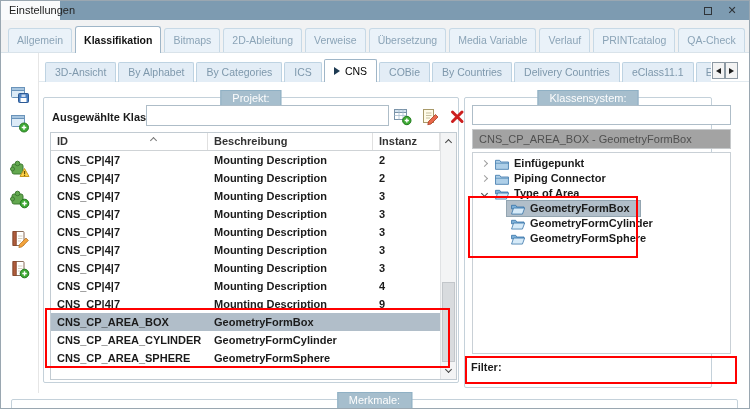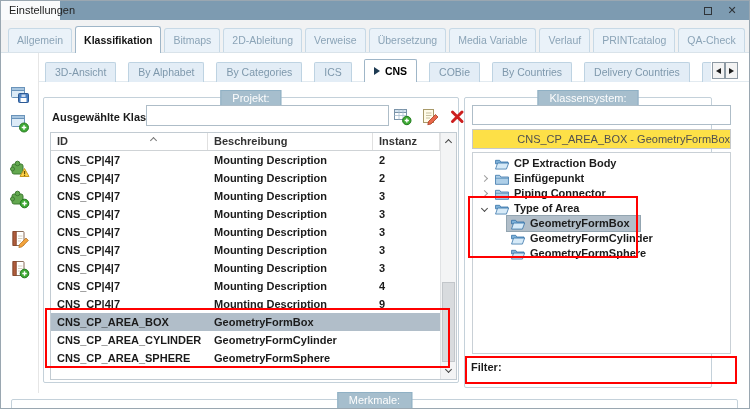--- a/index.html
+++ b/index.html
@@ -24,24 +24,24 @@
   border:1px solid #c7d9e6;border-bottom:none;border-radius:3px 3px 0 0;white-space:nowrap;cursor:default;}
 .main-tab.active{background:#fff;color:#111;font-weight:bold;height:27px;line-height:26px;
   border:1px solid #9fb6c8;border-bottom:none;margin-bottom:-1px;position:relative;z-index:3;}
 
 .page{position:absolute;top:52px;left:0;right:0;bottom:0;background:#fff;}
 .left-toolbar{position:absolute;top:0;left:0;width:38px;height:340px;border-right:1px solid #e6e6e6;}
 .lt-btn{position:absolute;left:9px;width:20px;height:20px;cursor:default;}
 .lt-btn svg{display:block;}
 
 .subtab-line{position:absolute;top:28px;left:38px;right:0;border-top:1px solid #e2eaf0;}
-.sub-tabs{position:absolute;top:5px;left:44px;width:666px;height:24px;display:flex;align-items:flex-end;gap:12px;overflow:hidden;}
+.sub-tabs{position:absolute;top:5px;left:44px;width:666px;height:24px;display:flex;align-items:flex-end;gap:2px;overflow:hidden;}
 .sub-tab{height:20px;line-height:18px;padding:0 9px;font-size:10.5px;color:#7e98ac;background:#e3edf6;
   border:1px solid #bed3e2;border-bottom:none;border-radius:2px 2px 0 0;white-space:nowrap;cursor:default;flex:0 0 auto;}
-.sub-tab.active{background:#fff;border:1px solid #9fb6c8;border-bottom:none;height:23px;font-weight:bold;color:#000;
+.sub-tab.active{background:#fff;border:1px solid #9fb6c8;border-bottom:none;height:23px;font-weight:normal;color:#000;
   display:flex;align-items:center;gap:5px;position:relative;z-index:2;}
 .cns-arrow{width:0;height:0;border-top:4px solid transparent;border-bottom:4px solid transparent;border-left:6px solid #1d3a52;}
 .tab-scroll{position:absolute;top:9px;left:711px;display:flex;}
 .scroll-btn{width:13px;height:17px;border:1px solid #8e9aa4;background:#f3f3f3;display:flex;align-items:center;justify-content:center;padding:0;}
 .tri-left{width:0;height:0;border-top:3.5px solid transparent;border-bottom:3.5px solid transparent;border-right:5px solid #1c1c1c;}
 .tri-right{width:0;height:0;border-top:3.5px solid transparent;border-bottom:3.5px solid transparent;border-left:5px solid #1c1c1c;}
 
 .groupbox{position:absolute;border:1px solid var(--gbborder);border-radius:2px;background:#fff;}
 .gb-badge{position:absolute;top:-8px;left:50%;transform:translateX(-50%);background:var(--badge);
   border:1px solid #8fb0c4;color:#fdfdfd;font-size:11px;line-height:13px;padding:1px 11px;white-space:nowrap;}
@@ -66,22 +66,22 @@
 .trow.selrow{background:var(--sel);}
 .tcell{font-size:11px;font-weight:600;color:#1b1b1b;line-height:18px;padding-left:6px;white-space:nowrap;overflow:hidden;}
 .vscroll{position:absolute;right:0;top:0;bottom:0;width:16px;background:#f3f4f5;border-left:1px solid #e0e2e4;}
 .vs-btn{position:absolute;left:0;right:0;height:16px;display:flex;align-items:center;justify-content:center;background:#f3f4f5;}
 .vs-up{top:0;} .vs-down{bottom:0;}
 .chev-u{width:5px;height:5px;border-right:1.3px solid #444;border-bottom:1.3px solid #444;transform:rotate(-135deg);margin-top:3px;}
 .chev-dn{width:5px;height:5px;border-right:1.3px solid #444;border-bottom:1.3px solid #444;transform:rotate(45deg);margin-bottom:3px;}
 .vs-thumb{position:absolute;left:1px;right:1px;bottom:17px;height:80px;background:#d8dbde;border:1px solid #c2c6ca;}
 
 .ks-input{left:7px;top:7px;width:259px;height:20px;}
-.ks-header{position:absolute;left:7px;top:31px;width:259px;height:20px;background:#fde047;border:1px solid #c6c9cb;
-  font-size:11px;color:#4f4f4f;line-height:18px;padding-left:6px;white-space:nowrap;overflow:hidden;text-align:right;}
+.ks-header{position:absolute;left:7px;top:31px;width:259px;height:20px;background:#a3a3a3;border:1px solid #c6c9cb;
+  font-size:11px;color:#4f4f4f;line-height:18px;padding-left:6px;white-space:nowrap;overflow:hidden;}
 .tree{position:absolute;left:7px;top:54px;width:259px;height:202px;border:1px solid #c9d0d6;background:#fff;overflow:hidden;}
 .tree-row{display:flex;align-items:center;height:15px;padding-left:4px;cursor:default;}
 .exp-slot{width:14px;display:flex;align-items:center;justify-content:center;flex:0 0 14px;}
 .chev{width:5px;height:5px;display:inline-block;}
 .chev.collapsed{border-right:1.4px solid #9f9f9f;border-bottom:1.4px solid #9f9f9f;transform:rotate(-45deg);}
 .chev.expanded{border-right:1.4px solid #4a4a4a;border-bottom:1.4px solid #4a4a4a;transform:rotate(45deg);}
 .indent1{width:16px;flex:0 0 16px;}
 .node-content{display:flex;align-items:center;gap:4px;padding:0 3px;height:15px;}
 .tree-row.selected .node-content{background:var(--sel);outline:1px solid #93a5b1;width:133px;}
 .node-label{font-size:11px;font-weight:600;color:#1b1b1b;white-space:nowrap;line-height:15px;}
@@ -295,32 +295,20 @@
       </div>
     </div>
 
     <div class="groupbox gb-klass">
       <div class="gb-badge">Klassensystem:</div>
       <input class="txt ks-input" value="" style="">
       <div class="ks-header">CNS_CP_AREA_BOX - GeometryFormBox</div>
       <div class="tree" id="tree">
           <div style="height: 3px;"></div>
           <div class="tree-row">
-            <span class="exp-slot"></span>
-            <span class="node-content">
-              <span class="node-icon">
-                <svg width="16" height="12" viewBox="0 0 16 13">
-                  <path d="M1 2.5h4.5l1.2 1.8H14.5v2H1z" fill="#7fb2d9" stroke="#2e6da4" stroke-width="0.8"></path>
-                  <path d="M3.2 5.5h12L12.8 12H1z" fill="#d6eaf8" stroke="#2e6da4" stroke-width="0.8"></path>
-                </svg>
-              </span>
-              <span class="node-label">CP Extraction Body</span>
-            </span>
-          </div>
-          <div class="tree-row">
             <span class="exp-slot">
               <span class="chev collapsed"></span>
             </span>
             <span class="node-content">
               <span class="node-icon">
                 <svg width="16" height="12" viewBox="0 0 16 13">
                   <path d="M1 2.5h4.5l1.2 1.8H15v8H1z" fill="#aecfe8" stroke="#2e6da4" stroke-width="0.8"></path>
                   <path d="M1 5.7h14" stroke="#2e6da4" stroke-width="0.6"></path>
                 </svg>
               </span>

